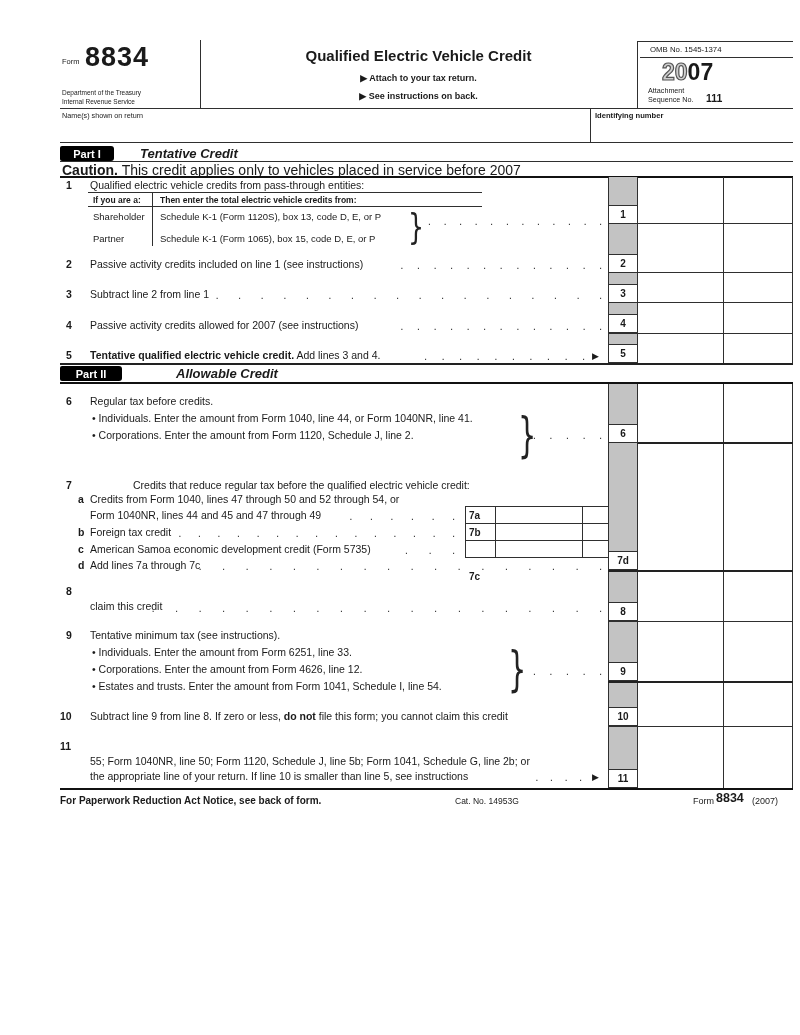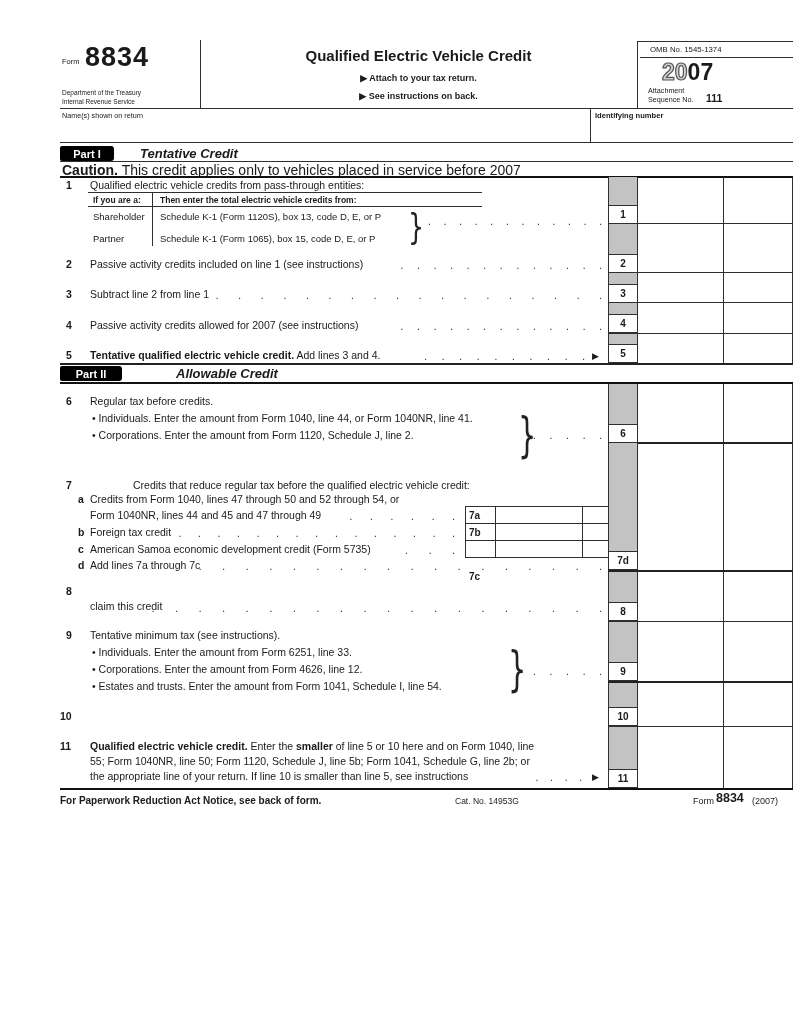--- a/index.html
+++ b/index.html
@@ -213,28 +213,28 @@
   <div class="t" style="left:92px;top:647px;"><span>•</span> <span>Individuals. Enter the amount from Form 6251, line 33.</span></div>
   <div class="t" style="left:92px;top:664px;"><span>•</span> <span>Corporations. Enter the amount from Form 4626, line 12.</span></div>
   <div class="t" style="left:92px;top:681px;"><span>•</span> <span>Estates and trusts. Enter the amount from Form 1041, Schedule I, line 54.</span></div>
   <div class="brace" style="left:508px;top:641px;font-size:48px;transform:scaleX(0.6);transform-origin:left;">}</div>
   <div class="dots" style="right:198px;top:666px;word-spacing:11px;">. . . . .</div>
   <div class="numbox" style="left:608px;top:662px;width:30px;height:19px;">9</div>
   <div class="cell" style="left:638px;top:621px;width:85px;height:60px;"></div>
   <div class="cell" style="left:724px;top:621px;width:68px;height:60px;"></div>
 
   <div class="t b" style="left:60px;top:711px;">10</div>
+  <div class="t" style="left:90px;top:711px;">
+    <span>Subtract line 9 from line 8. If zero or less, </span><span class="b">do not</span><span> file this form; you cannot claim this credit</span>
+  </div>
   <div class="numbox" style="left:608px;top:707px;width:30px;height:19px;">10</div>
   <div class="cell" style="left:638px;top:681px;width:85px;height:45px;"></div>
   <div class="cell" style="left:724px;top:681px;width:68px;height:45px;"></div>
 
   <div class="t b" style="left:60px;top:741px;">11</div>
-  <div class="t" style="left:90px;top:741px;">
-    <span class="b">Qualified electric vehicle credit.</span><span> Enter the </span><span class="b">smaller</span><span> of line 5 or 10 here and on Form 1040, line</span>
-  </div>
   <div class="t" style="left:90px;top:756px;">55; Form 1040NR, line 50; Form 1120, Schedule J, line 5b; Form 1041, Schedule G, line 2b; or</div>
   <div class="t" style="left:90px;top:771px;">the appropriate line of your return. If line 10 is smaller than line 5, see instructions</div>
   <div class="dots" style="right:218px;top:772px;word-spacing:9px;">. . . .</div>
   <div class="t arrow" style="left:592px;top:772px;">▶</div>
   <div class="numbox" style="left:608px;top:769px;width:30px;height:19px;">11</div>
   <div class="cell" style="left:638px;top:726px;width:85px;height:62px;"></div>
   <div class="cell" style="left:724px;top:726px;width:68px;height:62px;"></div>
 
   <div class="hl hl2" style="left:60px;top:788px;width:733px;"></div>
   <div class="t b" style="left:60px;top:795px;font-size:10px;">For Paperwork Reduction Act Notice, see back of form.</div>

